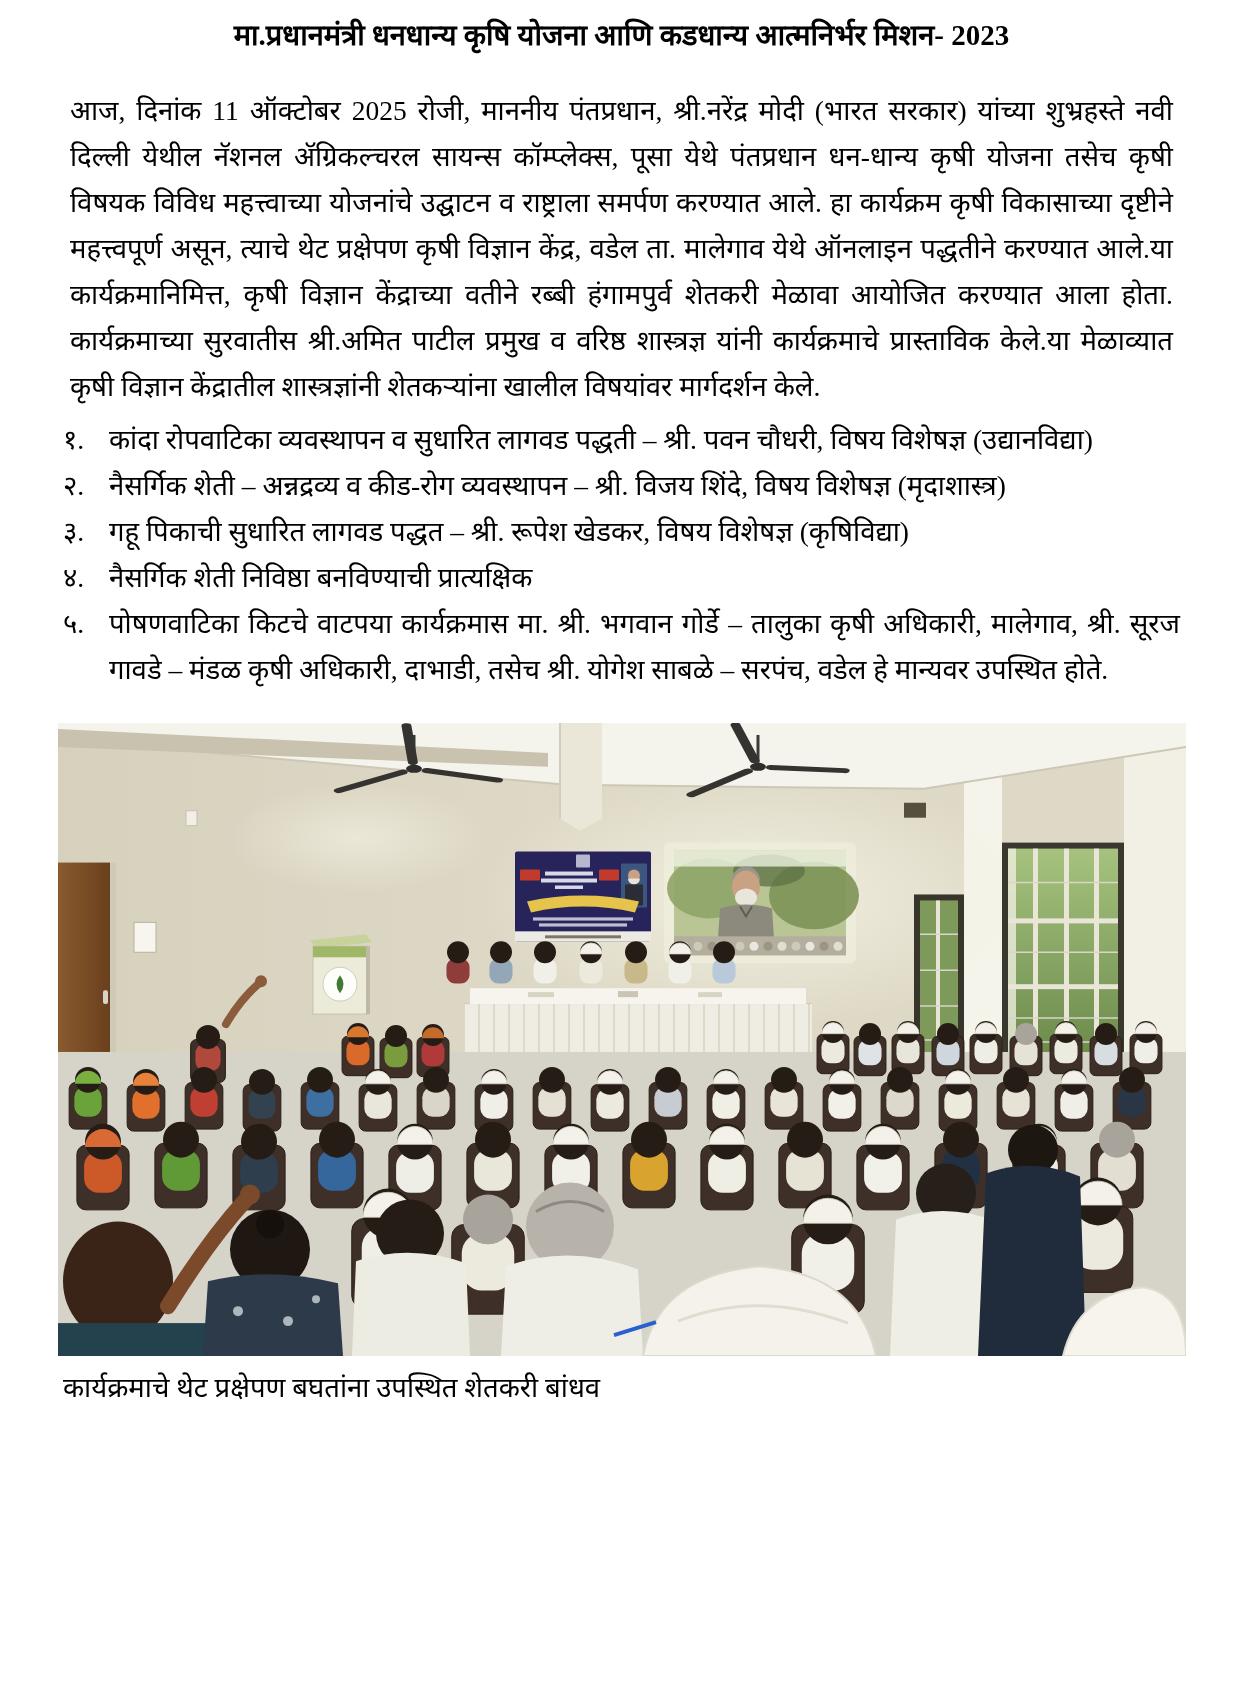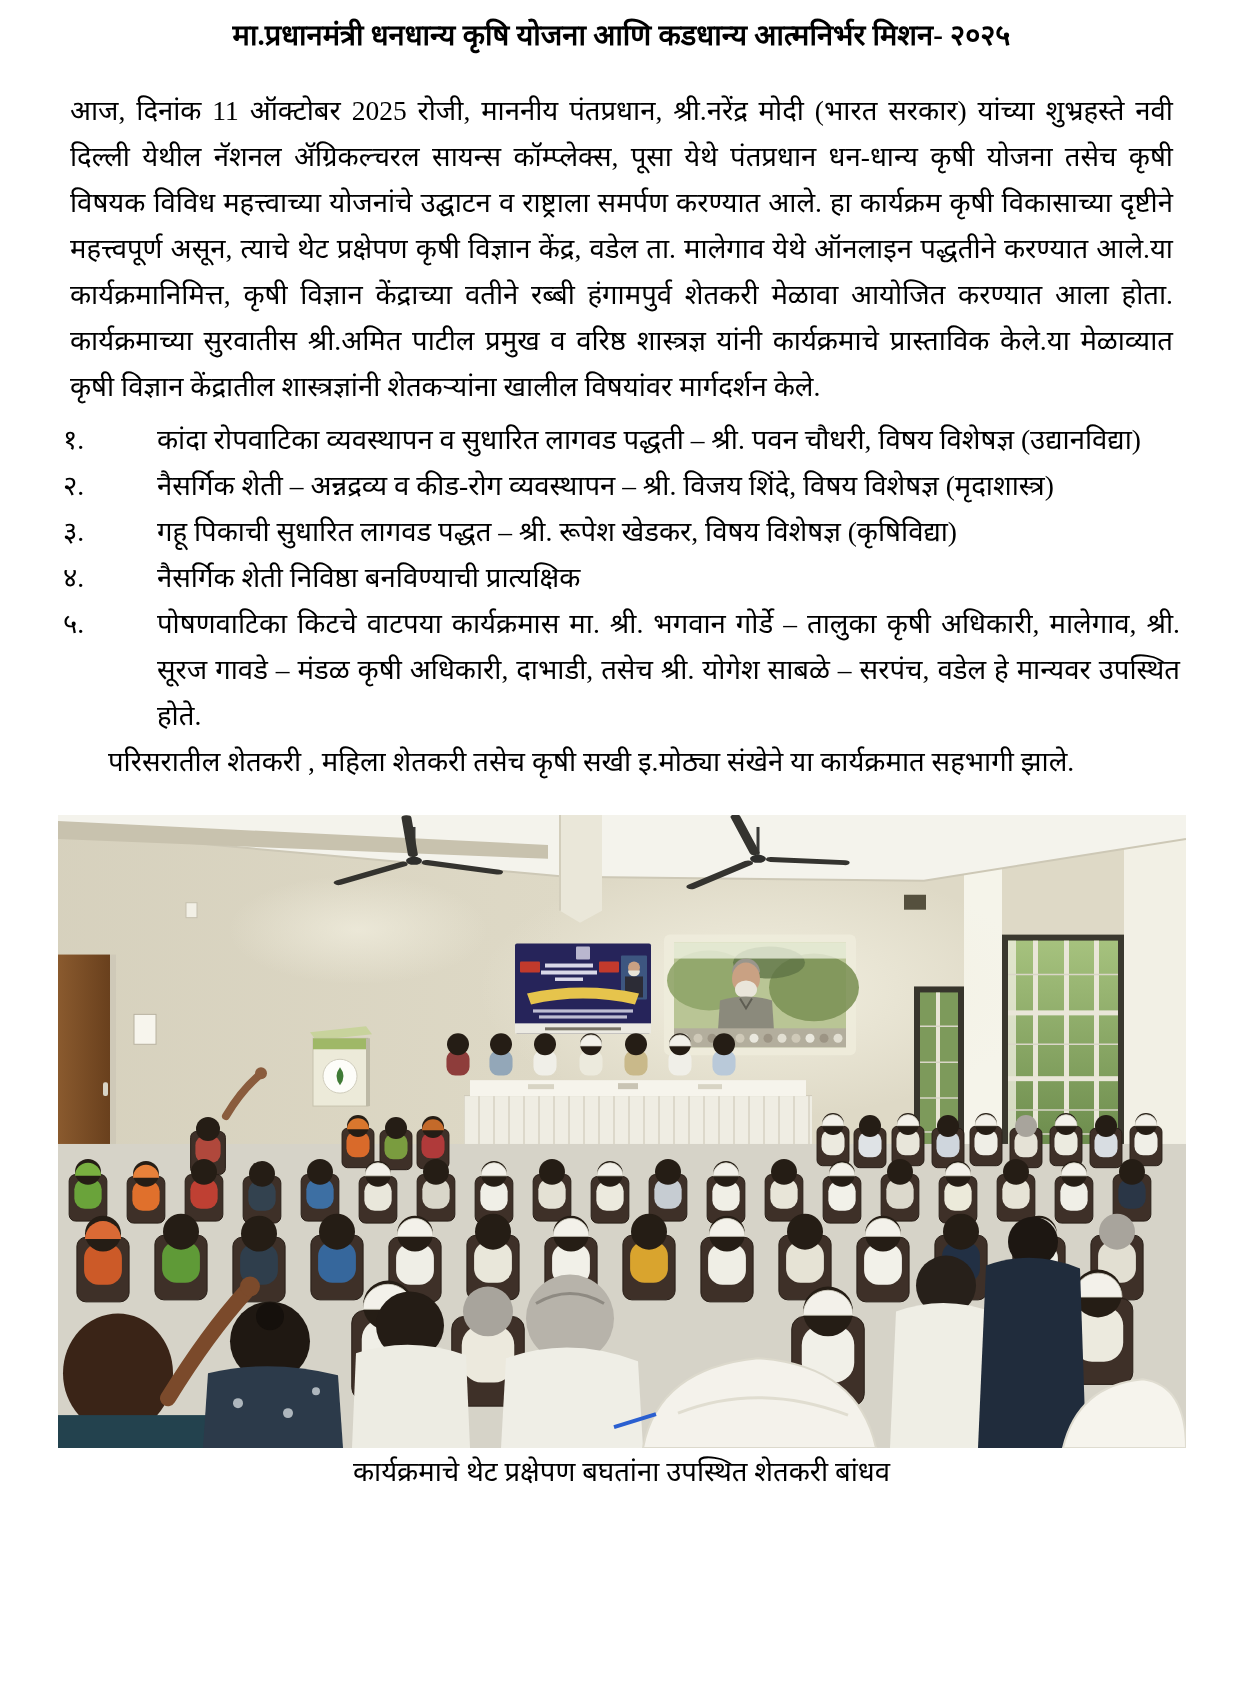--- a/index.html
+++ b/index.html
@@ -5,38 +5,38 @@
   html,body{margin:0;padding:0;background:#888;}
   .page{width:1241px;height:1684px;background:#ffffff;color:#000;margin:0 auto;
         font-family:"Liberation Serif","DejaVu Serif",serif;box-sizing:border-box;
         padding:16px 61px 0 63px;overflow:hidden;}
   .title{font-size:29px;font-weight:bold;text-align:center;margin:0 0 34px 0;line-height:38px;}
   .body-text{font-size:27.5px;line-height:46px;}
   .intro{text-align:justify;margin:7px;}
   .list{margin:0;}
   .item{display:flex;}
   .item .num{flex:0 0 46px;}
-  .item .txt{flex:1;text-align:justify;margin-left:48px;}
+  .item .txt{flex:1;text-align:justify;}
   .closing{margin:0;text-indent:45px;}
   .photo{position:relative;width:1128px;height:633px;margin:30px 0 0 -5px;background:#ded9c6;}
   .photo svg{display:block;width:100%;height:100%;}
-  .caption{font-size:27.5px;text-align:center;margin-top:4px;}
+  .caption{font-size:27.5px;text-align:left;margin-top:12px;}
   
   .ch{fill:#3e3028;stroke:#281e17;stroke-width:1;}
   .capf{fill:#f3f1ea;stroke:#d8d5c8;stroke-width:.8;}
   .fanblade{fill:#34332f;}
   .bl{fill:#d9d8e8;}
   .grill{stroke:#d9d6c7;stroke-width:1.5;}
 </style>
 </head>
 <body>
 
 <div class="page">
 
-  <h1 class="title">मा.प्रधानमंत्री धनधान्य कृषि योजना आणि कडधान्य आत्मनिर्भर मिशन- २०२५</h1>
+  <h1 class="title">मा.प्रधानमंत्री धनधान्य कृषि योजना आणि कडधान्य आत्मनिर्भर मिशन- 2023</h1>
 
   <div class="body-text">
     <p class="intro">आज, दिनांक 11 ऑक्टोबर 2025 रोजी, माननीय पंतप्रधान, श्री.नरेंद्र मोदी (भारत सरकार) यांच्या शुभ्रहस्ते नवी दिल्ली येथील नॅशनल ॲग्रिकल्चरल सायन्स कॉम्प्लेक्स, पूसा येथे पंतप्रधान धन-धान्य कृषी योजना तसेच कृषी विषयक विविध महत्त्वाच्या योजनांचे उद्घाटन व राष्ट्राला समर्पण करण्यात आले. हा कार्यक्रम कृषी विकासाच्या दृष्टीने महत्त्वपूर्ण असून, त्याचे थेट प्रक्षेपण कृषी विज्ञान केंद्र, वडेल ता. मालेगाव येथे ऑनलाइन पद्धतीने करण्यात आले.या कार्यक्रमानिमित्त, कृषी विज्ञान केंद्राच्या वतीने रब्बी हंगामपुर्व शेतकरी मेळावा आयोजित करण्यात आला होता. कार्यक्रमाच्या सुरवातीस श्री.अमित पाटील प्रमुख व वरिष्ठ शास्त्रज्ञ यांनी कार्यक्रमाचे प्रास्ताविक केले.या मेळाव्यात कृषी विज्ञान केंद्रातील शास्त्रज्ञांनी शेतकऱ्यांना खालील विषयांवर मार्गदर्शन केले.</p>
 
     <div class="list">
       <div class="item">
         <span class="num">१.</span>
         <span class="txt">कांदा रोपवाटिका व्यवस्थापन व सुधारित लागवड पद्धती – श्री. पवन चौधरी, विषय विशेषज्ञ (उद्यानविद्या)</span>
       </div>
       <div class="item">
@@ -50,21 +50,20 @@
       <div class="item">
         <span class="num">४.</span>
         <span class="txt">नैसर्गिक शेती निविष्ठा बनविण्याची प्रात्यक्षिक</span>
       </div>
       <div class="item">
         <span class="num">५.</span>
         <span class="txt">पोषणवाटिका किटचे वाटपया कार्यक्रमास मा. श्री. भगवान गोर्डे – तालुका कृषी अधिकारी, मालेगाव, श्री. सूरज गावडे – मंडळ कृषी अधिकारी, दाभाडी, तसेच श्री. योगेश साबळे – सरपंच, वडेल हे मान्यवर उपस्थित होते.</span>
       </div>
     </div>
 
-    <p class="closing">परिसरातील शेतकरी , महिला शेतकरी तसेच कृषी सखी इ.मोठ्या संखेने या कार्यक्रमात सहभागी झाले.</p>
   </div>
 
   <div class="photo">
     <svg viewBox="0 0 1128 635" preserveAspectRatio="none">
       <defs>
         <pattern id="pleat" width="15" height="60" patternUnits="userSpaceOnUse">
           <rect width="15" height="60" fill="#efede3"></rect>
           <line x1="1" y1="0" x2="1" y2="60" stroke="#dcd8ca" stroke-width="2"></line>
         </pattern>
         <linearGradient id="gDoor" x1="0" y1="0" x2="1" y2="0">

